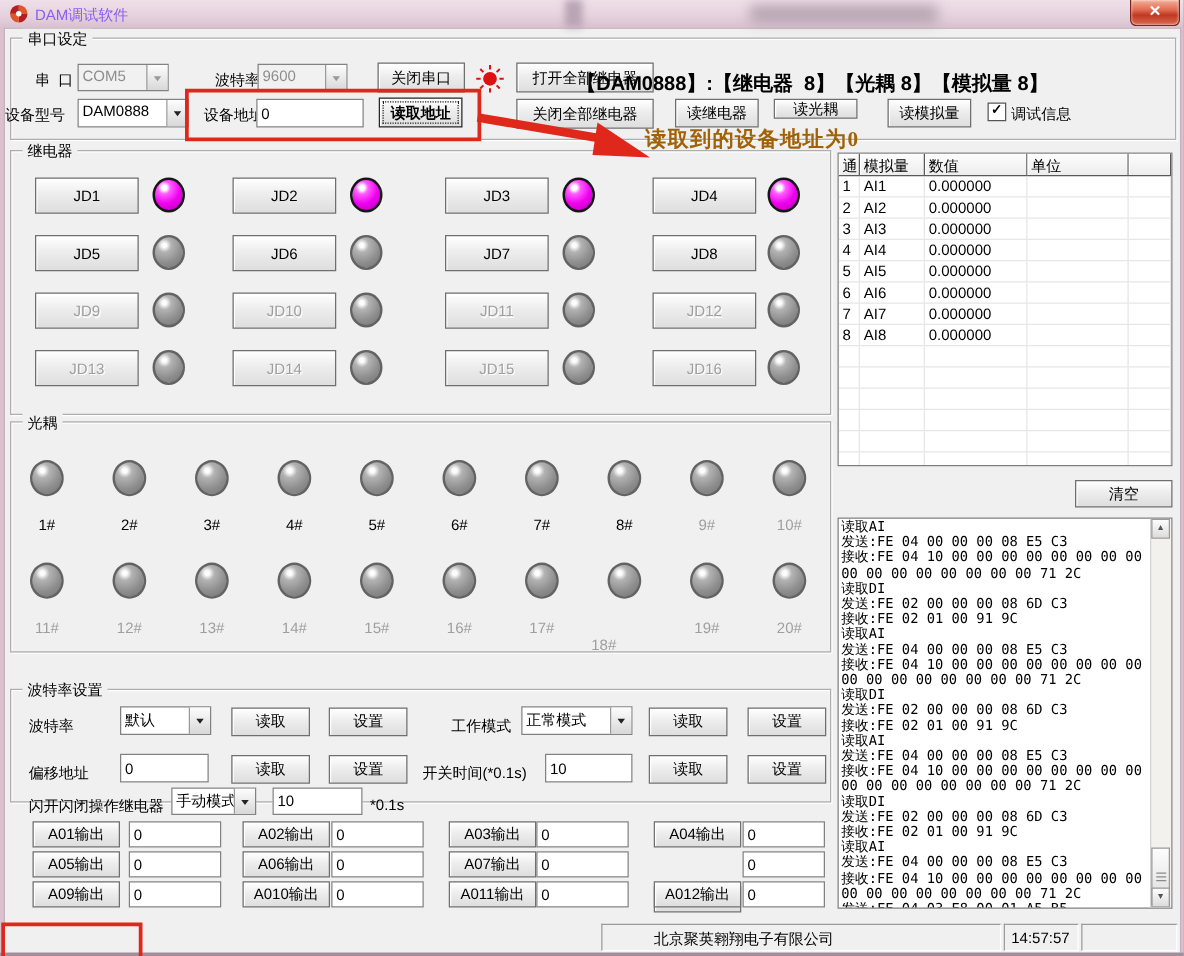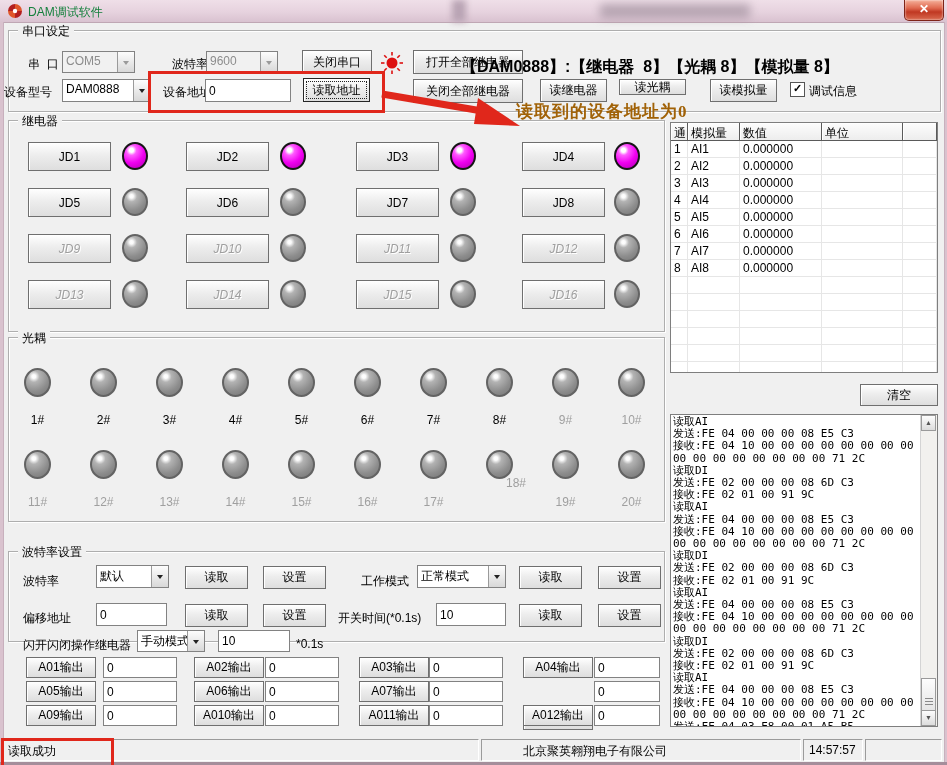--- a/index.html
+++ b/index.html
@@ -4,38 +4,38 @@
 <style>
   html,body{margin:0;padding:0;background:#555;}
   .window{position:relative;width:947px;height:765px;background:#f0f0f0;overflow:hidden;
           font-family:"Liberation Sans",sans-serif;font-size:12px;color:#000;cursor:default;}
   
   .titlebar{position:absolute;left:0;top:0;width:947px;height:22px;
             background:linear-gradient(180deg,#efdfe8 0%,#e6d2de 55%,#d9c2d0 100%);
             border-bottom:1px solid #bfa7b4;}
   .tb-blob1{position:absolute;left:452px;top:0;width:14px;height:22px;background:#b9a4b4;filter:blur(3px);}
   .tb-blob2{position:absolute;left:600px;top:4px;width:150px;height:14px;background:#8f7f8d;filter:blur(5px);opacity:.55;}
-  .app-title{position:absolute;left:28px;top:4px;font-size:12px;color:#15803d;}
+  .app-title{position:absolute;left:28px;top:4px;font-size:12px;color:#8b5cf6;}
   .app-icon{position:absolute;left:7px;top:3px;width:16px;height:16px;}
   .close-btn{position:absolute;left:904px;top:0px;width:38px;height:20px;
              background:linear-gradient(180deg,#f5b09a 0%,#e06a50 40%,#c03822 60%,#d96a4f 100%);
              border:1px solid #7e2418;border-top:none;border-radius:0 0 5px 5px;
              color:#fff;font-weight:bold;font-size:12px;text-align:center;line-height:18px;
              box-shadow:inset 0 0 2px #fff;}
   .frame-l{position:absolute;left:0;top:22px;width:3px;height:740px;background:#d9c2ce;border-right:1px solid #c8b0bd;}
   .frame-r{position:absolute;left:944px;top:22px;width:3px;height:740px;background:#d9c2ce;border-left:1px solid #c8b0bd;}
   .frame-b{position:absolute;left:0;top:762px;width:947px;height:3px;background:#a58e9b;}
   
   .group{position:absolute;border:1px solid #aeaeae;box-shadow:1px 1px 0 #ffffff, inset 1px 1px 0 #ffffff;}
   .group-label{position:absolute;top:-8px;left:9px;background:#f0f0f0;padding:0 4px;font-size:12px;white-space:pre;}
   .btn{position:absolute;display:flex;align-items:center;justify-content:center;
        background:linear-gradient(180deg,#ffffff,#ededed 45%,#dedede);
        border:1px solid #6f6f6f;box-shadow:inset 1px 1px 0 #fff;font-size:12px;box-sizing:border-box;}
-  .btn.disabled{color:#9f9f9f;text-shadow:1px 1px 0 #fff;font-style:italic;}
-  .btn.focused{outline:1px dotted #222;outline-offset:-4px;border-color:#262626;}
+  .btn.disabled{color:#9f9f9f;text-shadow:1px 1px 0 #fff;}
+  .btn.focused{outline:1px dotted #222;outline-offset:-4px;border-color:#262626;font-weight:bold;}
   .lbl{position:absolute;font-size:12px;white-space:pre;}
   .lbl.dim{color:#9f9f9f;}
   .combo{position:absolute;display:flex;background:#fff;border:1px solid #828282;box-sizing:border-box;}
   .combo-value{flex:1;padding:2px 3px;font-size:12px;overflow:hidden;white-space:nowrap;}
   .combo-drop{width:16px;background:linear-gradient(180deg,#fdfdfd,#d8d8d8);border-left:1px solid #9a9a9a;
               display:flex;align-items:center;justify-content:center;}
   .combo-drop::after{content:"";width:0;height:0;border:3px solid transparent;border-top:4px solid #222;margin-top:4px;}
   .combo.disabled{background:#f1f1f1;}
   .combo.disabled .combo-value{color:#8d8d8d;}
   .combo.disabled .combo-drop::after{border-top-color:#9a9a9a;}
@@ -218,21 +218,21 @@
       <span class="lbl dim" style="left: 143px; top: 495px; width: 53px; text-align: center;">13#</span>
       <span class="led off" style="left: 222px; top: 450px; width: 27px; height: 29px;"></span>
       <span class="lbl dim" style="left: 209px; top: 495px; width: 53px; text-align: center;">14#</span>
       <span class="led off" style="left: 288px; top: 450px; width: 27px; height: 29px;"></span>
       <span class="lbl dim" style="left: 275px; top: 495px; width: 53px; text-align: center;">15#</span>
       <span class="led off" style="left: 354px; top: 450px; width: 27px; height: 29px;"></span>
       <span class="lbl dim" style="left: 341px; top: 495px; width: 53px; text-align: center;">16#</span>
       <span class="led off" style="left: 420px; top: 450px; width: 27px; height: 29px;"></span>
       <span class="lbl dim" style="left: 407px; top: 495px; width: 53px; text-align: center;">17#</span>
       <span class="led off" style="left: 486px; top: 450px; width: 27px; height: 29px;"></span>
-      <span class="lbl dim" style="left: 473px; top: 476px; width: 53px; text-align: right;">18#</span>
+      <span class="lbl dim" style="left: 473px; top: 509px; width: 53px; text-align: left;">18#</span>
       <span class="led off" style="left: 552px; top: 450px; width: 27px; height: 29px;"></span>
       <span class="lbl dim" style="left: 539px; top: 495px; width: 53px; text-align: center;">19#</span>
       <span class="led off" style="left: 618px; top: 450px; width: 27px; height: 29px;"></span>
       <span class="lbl dim" style="left: 605px; top: 495px; width: 53px; text-align: center;">20#</span>
     </div>
 
   <div class="group" style="left:8px;top:551px;width:655px;height:89px;">
     <span class="group-label">波特率设置</span>
   </div>
   <span class="lbl" style="left:23px;top:573px;">波特率</span>
@@ -428,23 +428,20 @@
 接收:FE 04 02 00 00 AD 24</div>
     <div class="sb">
       <div class="sb-btn" style="top:0;">▲</div>
       <div class="sb-thumb" style="top:263px;height:46px;">
           <span class="sb-grip"></span>
         </div>
       <div class="sb-btn" style="bottom:0;">▼</div>
     </div>
   </div>
 
-  <div class="status-pane" style="left:2px;width:477px;">
-    <span>读取成功</span>
-  </div>
   <div class="status-pane" style="left:481px;width:320px;padding-left:41px;">
     <span>北京聚英翱翔电子有限公司</span>
   </div>
   <div class="status-pane" style="left:803px;width:60px;">
     <span>14:57:57</span>
   </div>
   <div class="status-pane" style="left:865px;width:77px;"></div>
 
   <div class="anno-box" style="left:148px;top:71px;width:231px;height:36px;"></div>
   <div class="anno-box" style="left:1px;top:738px;width:107px;height:25px;"></div>

